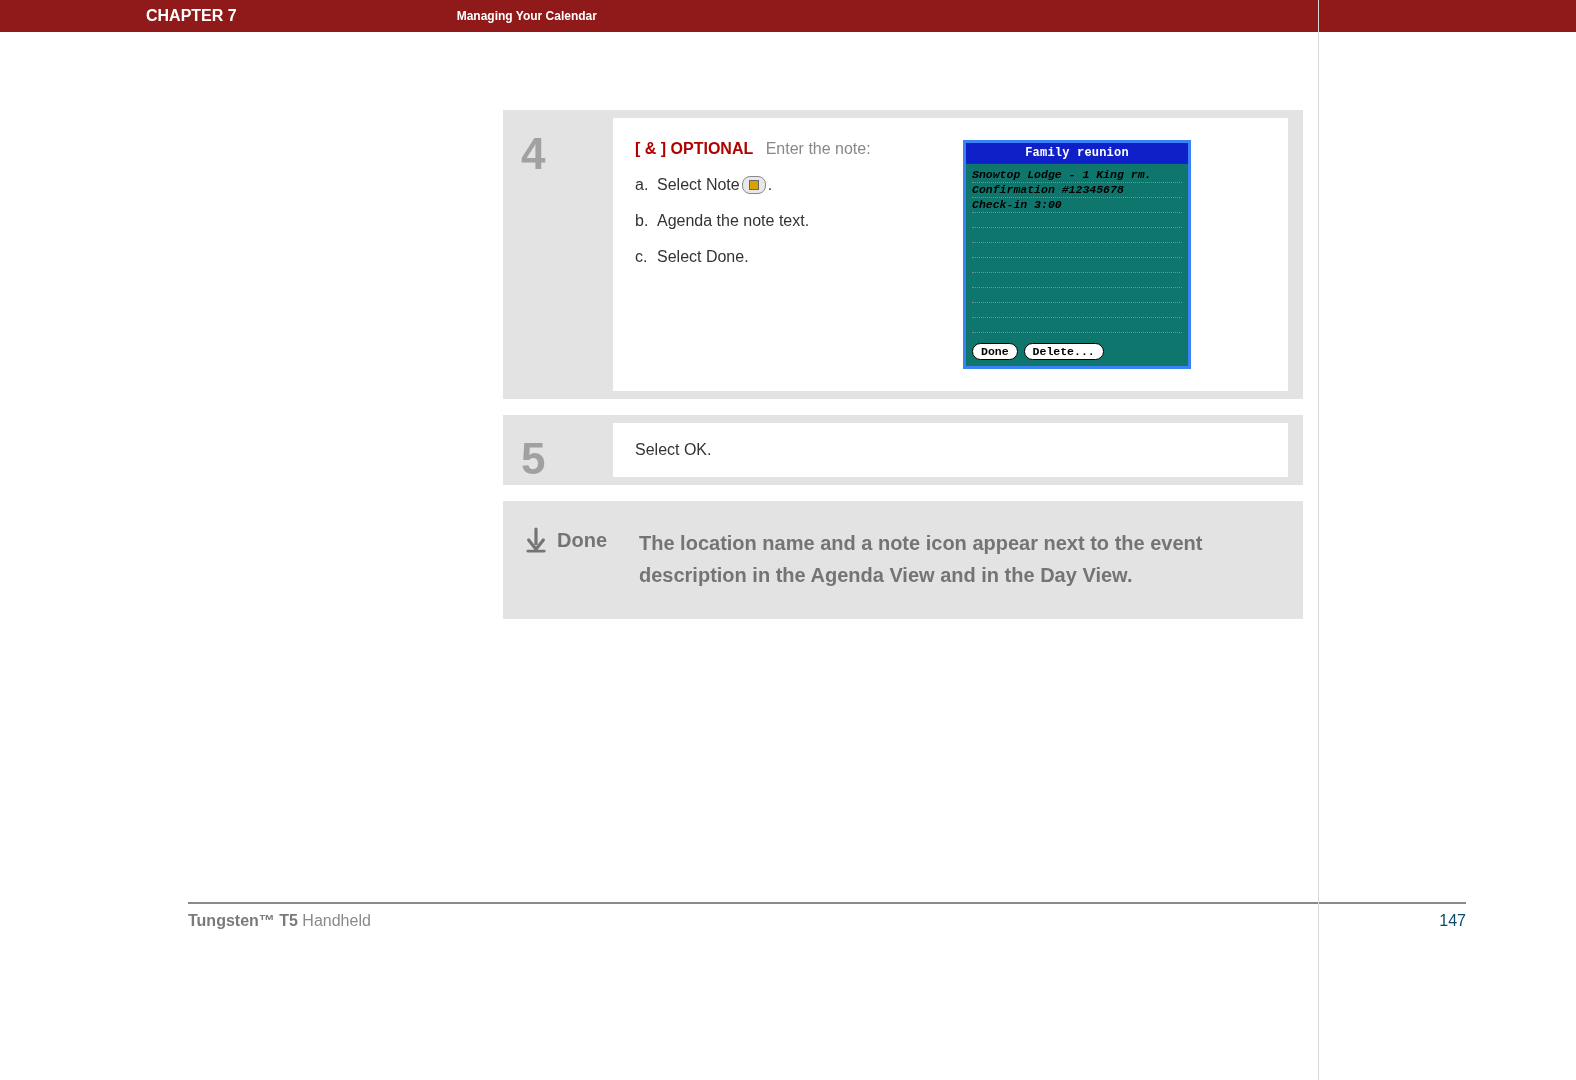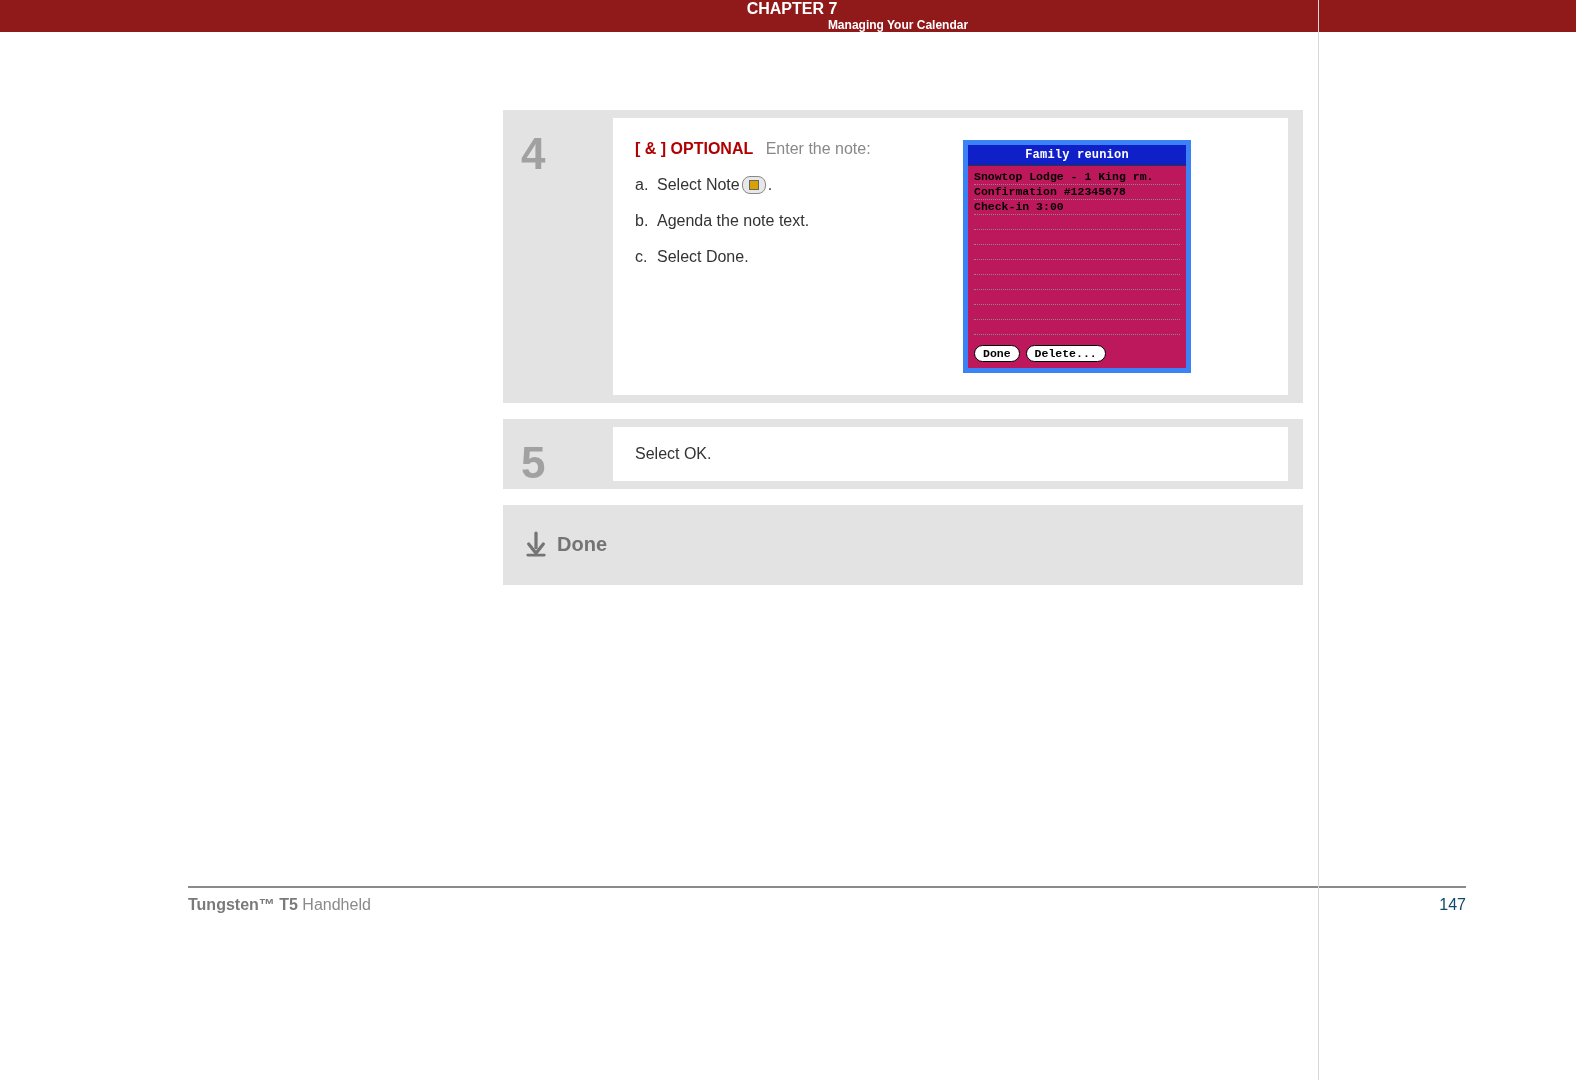--- a/index.html
+++ b/index.html
@@ -20,21 +20,20 @@
       background: #901a1a;
       color: #ffffff;
       display: flex;
       align-items: center;
     }
     .topbar-inner {
       width: 1300px;
       margin: 0 auto;
       display: flex;
       align-items: center;
-      flex-direction: column;
     }
     .chapter-label {
       font-weight: bold;
       font-size: 16px;
       padding-left: 8px;
     }
     .chapter-title {
       font-weight: bold;
       font-size: 12px;
       margin-left: 220px;
@@ -117,36 +116,37 @@
     }
     .note-icon-inner {
       width: 10px;
       height: 10px;
       background: #d8a300;
       border: 1px solid #666;
       display: inline-block;
     }
     .palm-screenshot {
       flex: 0 0 228px;
-      border: 5px solid #3b82f6;
-      background: #be185d;
+      border: 3px solid #3b82f6;
+      background: #0f766e;
     }
     .palm-titlebar {
       background: #1020c8;
       color: #ffffff;
       font-weight: bold;
       font-size: 12px;
       text-align: center;
       padding: 3px 0;
       border-bottom: 1px solid #333;
       font-family: "Courier New", monospace;
       letter-spacing: 0.2px;
     }
     .palm-body {
       padding: 4px 6px 6px 6px;
+      font-style: italic;
     }
     .palm-line {
       border-bottom: 1px dotted #888;
       font-family: "Courier New", monospace;
       font-size: 11.5px;
       font-weight: bold;
       color: #000;
       height: 15px;
       line-height: 14px;
       overflow: hidden;
@@ -202,21 +202,21 @@
       font-weight: bold;
       font-size: 20px;
       color: #747474;
       line-height: 1.6;
     }
     
     .footer-wrap {
       position: absolute;
       left: 188px;
       right: 110px;
-      bottom: 166px;
+      bottom: 150px;
       margin-top: 24px;
     }
     .footer-divider {
       height: 2px;
       background: #8a8a8a;
       margin-bottom: 8px;
     }
     .footer-row {
       display: flex;
       justify-content: space-between;
@@ -321,20 +321,21 @@
   </div>
 
   <div class="done-block">
     <div class="done-arrow-label">
       <svg class="done-arrow-svg" viewBox="0 0 24 28">
         <path d="M12 2 L12 18 M12 2 L12 18 M4 14 L12 24 L20 14" stroke="#747474" stroke-width="3.5" fill="none" stroke-linecap="round" stroke-linejoin="round"></path>
         <line x1="3" y1="26" x2="21" y2="26" stroke="#747474" stroke-width="3" stroke-linecap="round"></line>
       </svg>
       <span class="done-label">Done</span>
     </div>
+    <div class="done-text">The location name and a note icon appear next to the event description in the Agenda View and in the Day View.</div>
   </div>
 
 </div>
 
 <div class="footer-wrap">
   <div class="footer-divider"></div>
   <div class="footer-row">
     <span class="footer-product">
       <strong>Tungsten™ T5</strong><span> Handheld</span>
     </span>

